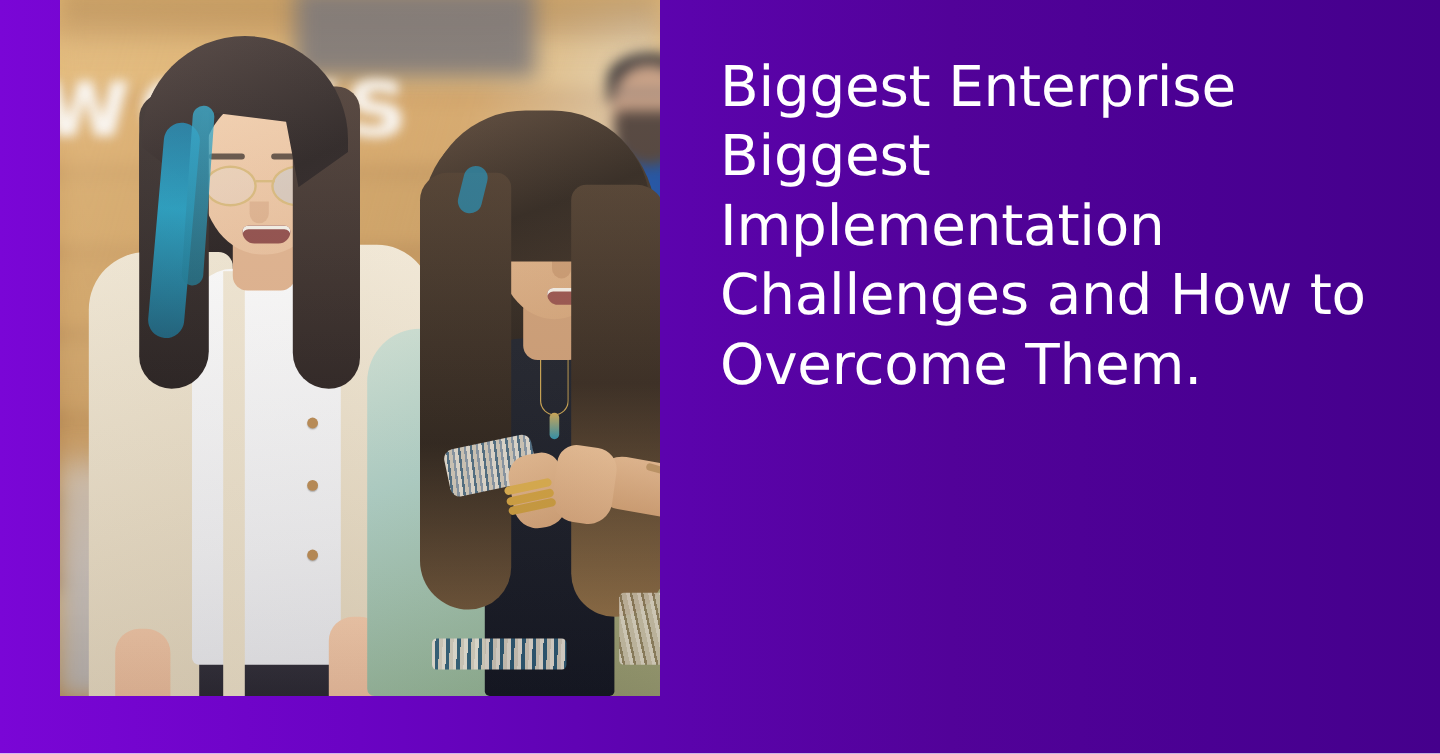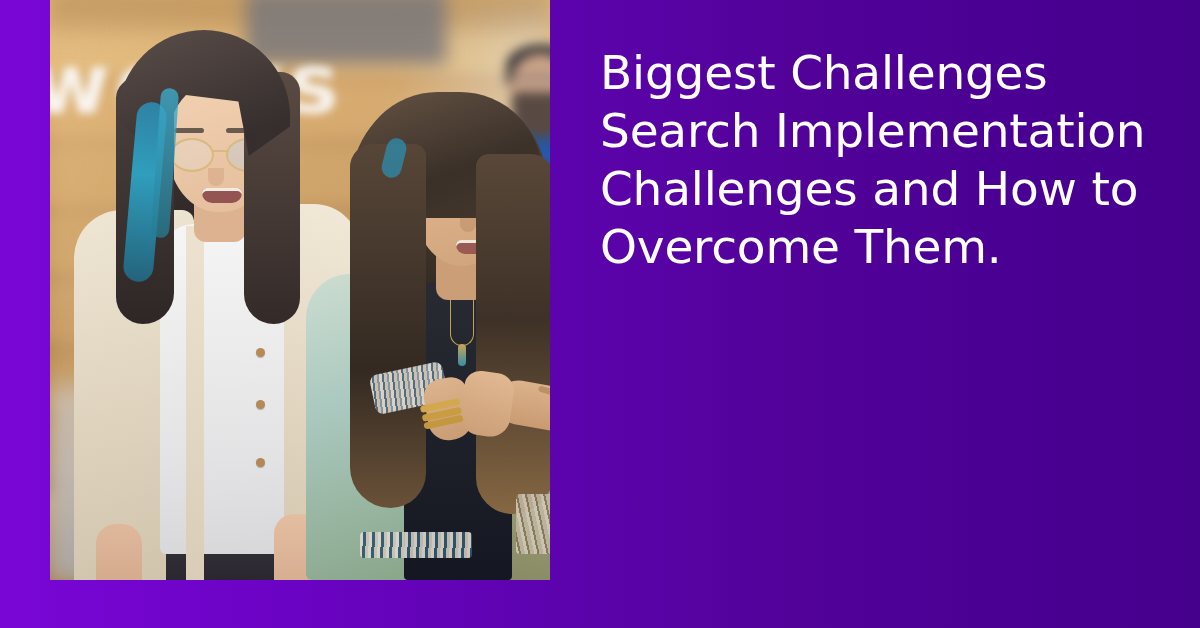--- a/index.html
+++ b/index.html
@@ -490,15 +490,15 @@
       <div class="hand-r"></div>
       <div class="bangle"></div>
       <div class="bracelet-r"></div>
       <div class="hem-trim"></div>
       <div class="hem-trim-r"></div>
     </div>
 
     <div class="grade"></div>
   </div>
 
-  <h1 id="headline">Biggest Challenges Search Implementation Challenges and How to Overcome Them.</h1>
+  <h1 id="headline">Biggest Enterprise Biggest Implementation Challenges and How to Overcome Them.</h1>
 
 </div>
 
 </body></html>

